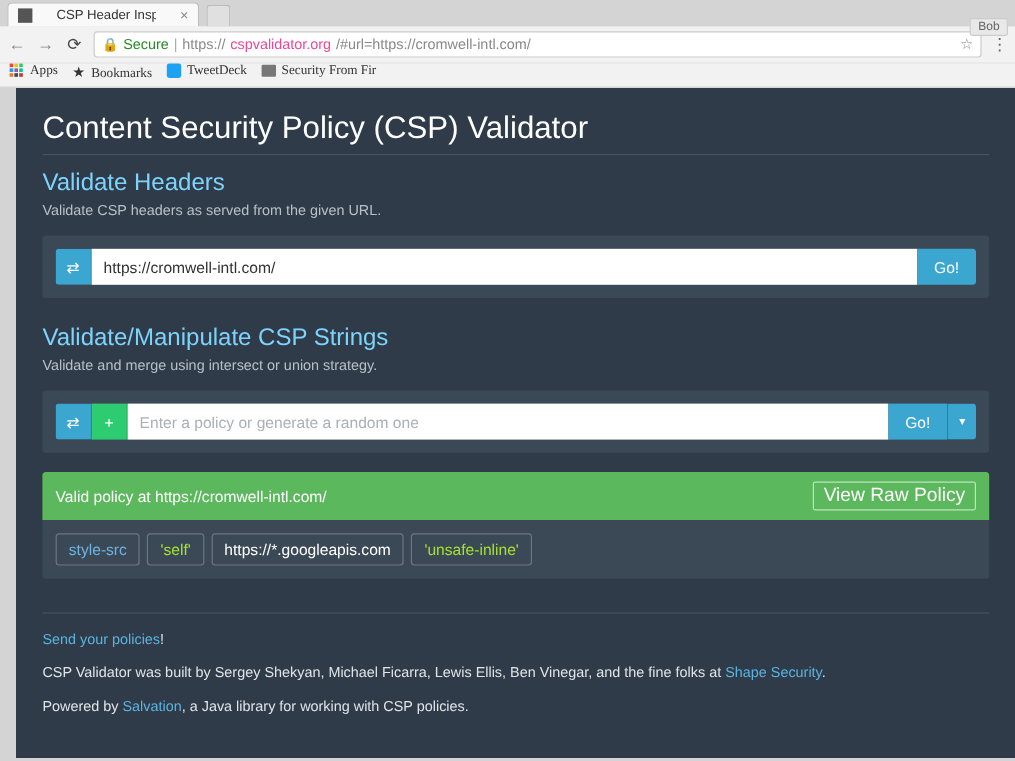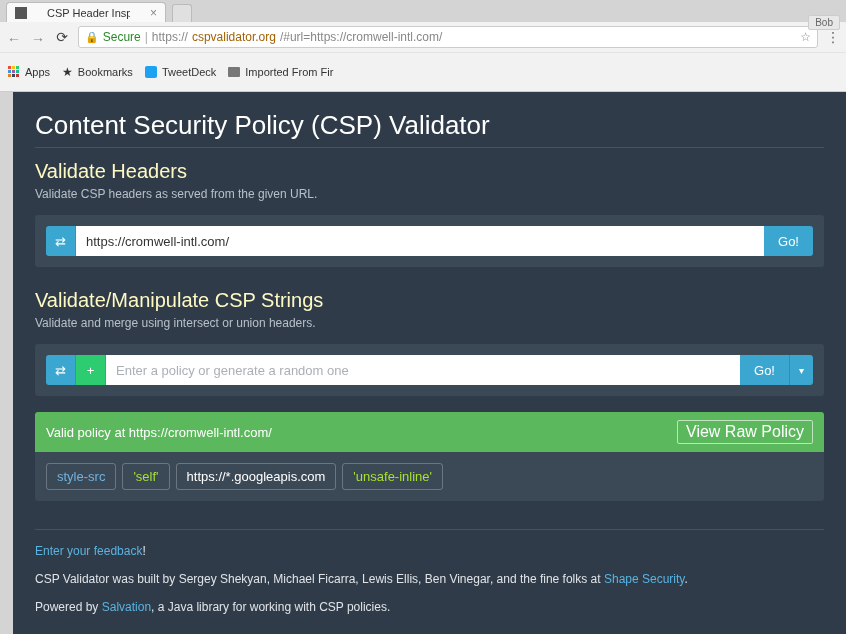--- a/index.html
+++ b/index.html
@@ -97,34 +97,35 @@
       border: 1px solid #ccc;
       border-radius: 3px;
       height: 22px;
       padding: 0 6px;
       gap: 4px;
       font-size: 12px;
     }
     .addr-bar .lock { color: #2a8a2a; font-size: 11px; }
     .addr-bar .secure-label { color: #2a8a2a; }
     .addr-bar .sep { color: #aaa; }
-    .addr-bar .url-host { color: #a16207; }
+    .addr-bar .url-host { color: #ec4899; }
     .addr-bar .url-rest { color: #888; }
     .addr-bar .star { margin-left: auto; color: #888; }
     .menu-btn { color:#666; width:14px; text-align:center; font-size:14px; }
     .bookmarks-row {
       display: flex;
-      align-items: center;
+      align-items: flex-start;
       gap: 12px;
-      height: 39px;
+      height: 20px;
       padding: 0 8px;
       font-size: 11px;
       color: #333;
       background: #f2f2f2;
       border-top: 1px solid #e4e4e4;
+      font-family: Liberation Serif, serif;
     }
     .bm-item { display: flex; align-items: center; gap: 5px; cursor:pointer; }
     .apps-icon {
       width: 12px; height: 12px;
       display: grid; grid-template-columns: repeat(3,3px); grid-template-rows: repeat(3,3px); gap:1px;
     }
     .apps-icon span:nth-child(1){background:#e74c3c;}
     .apps-icon span:nth-child(2){background:#f1c40f;}
     .apps-icon span:nth-child(3){background:#2ecc71;}
     .apps-icon span:nth-child(4){background:#3498db;}
@@ -150,21 +151,21 @@
       font-size: 26px;
       font-weight: 400;
       color: #fff;
       border-bottom: 1px solid #455260;
       padding-bottom: 6px;
       margin-bottom: 12px;
     }
     h2 {
       font-size: 20px;
       font-weight: 400;
-      color: #fef9c3;
+      color: #7dd3fc;
       margin-top: 10px;
     }
     .subtext {
       font-size: 12px;
       color: #b7c0c9;
       margin-top: 4px;
     }
     .panel {
       background: #3b4856;
       border-radius: 3px;
@@ -310,42 +311,42 @@
     <div class="bm-item">
       <span class="star-ic">★</span>
       <span>Bookmarks</span>
     </div>
     <div class="bm-item">
       <span class="td-ic"></span>
       <span>TweetDeck</span>
     </div>
     <div class="bm-item">
       <span class="folder-ic"></span>
-      <span>Imported From Fir</span>
+      <span>Security From Fir</span>
     </div>
   </div>
 </div>
 
 <div class="page">
   <h1>Content Security Policy (CSP) Validator</h1>
 
   <h2>Validate Headers</h2>
   <div class="subtext">Validate CSP headers as served from the given URL.</div>
   <div class="panel">
     <div class="input-row">
       <div class="btn-sq">
         <span>⇄</span>
       </div>
       <input class="text-input" value="https://cromwell-intl.com/" style="">
       <button class="go-btn end">Go!</button>
     </div>
   </div>
 
   <h2 style="margin-top:22px;">Validate/Manipulate CSP Strings</h2>
-  <div class="subtext">Validate and merge using intersect or union headers.</div>
+  <div class="subtext">Validate and merge using intersect or union strategy.</div>
   <div class="panel">
     <div class="input-row">
       <div class="btn-sq">
         <span>⇄</span>
       </div>
       <div class="btn-sq btn-green">
         <span>+</span>
       </div>
       <input class="text-input" placeholder="Enter a policy or generate a random one" style="">
       <button class="go-btn">Go!</button>
@@ -361,21 +362,21 @@
   </div>
   <div class="result-body">
     <span class="token directive">style-src</span>
     <span class="token keyword">'self'</span>
     <span class="token value">https://*.googleapis.com</span>
     <span class="token keyword">'unsafe-inline'</span>
   </div>
 
   <div class="footer">
     <p>
-      <a>Enter your feedback</a><span>!</span>
+      <a>Send your policies</a><span>!</span>
     </p>
     <p>
       <span>CSP Validator was built by Sergey Shekyan, Michael Ficarra, Lewis Ellis, Ben Vinegar, and the fine folks at </span><a>Shape Security</a><span>.</span>
     </p>
     <p>
       <span>Powered by </span><a>Salvation</a><span>, a Java library for working with CSP policies.</span>
     </p>
   </div>
 </div>
 

